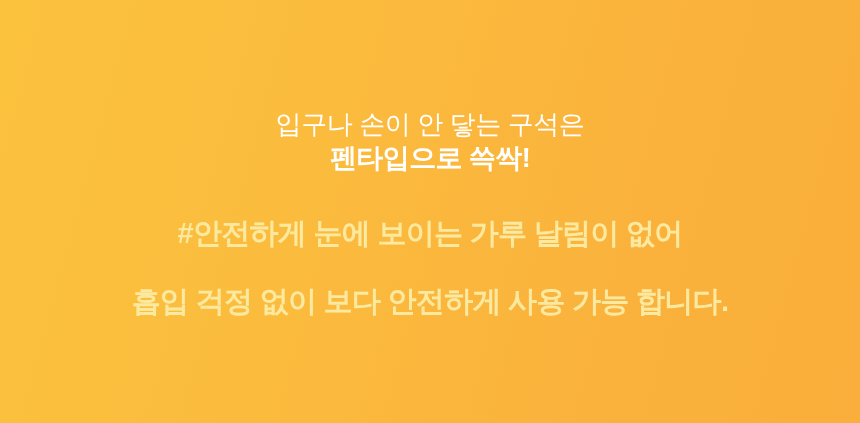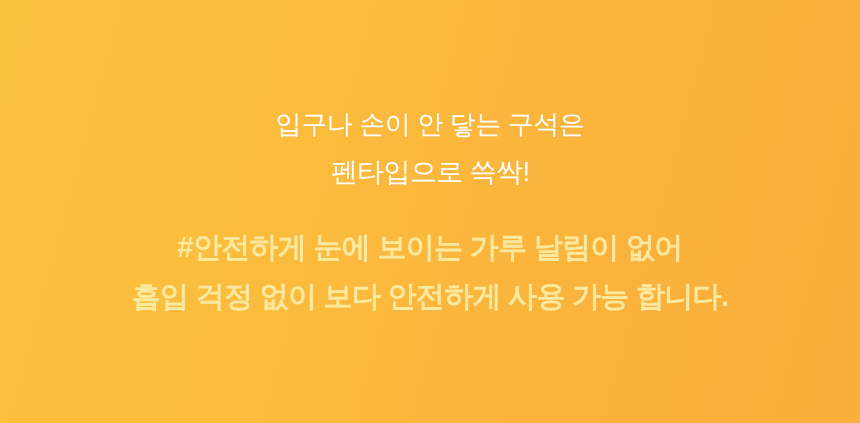--- a/index.html
+++ b/index.html
@@ -46,24 +46,24 @@
     font-weight: 400;
     letter-spacing: -0.4px;
     line-height: 1.0;
     white-space: nowrap;
   }
 
   .headline-line-2 {
     display: block;
     color: #FFFFFF;
     font-size: 27px;
-    font-weight: 400;
+    font-weight: 700;
     letter-spacing: -0.6px;
     line-height: 1.0;
-    margin-top: 22px;
+    margin-top: 8px;
     white-space: nowrap;
   }
 
   
   .body-block {
     width: 100%;
     text-align: center;
     margin-top: 47px;
   }
 
@@ -72,21 +72,21 @@
     display: block;
     color: #FCE9A0;
     font-size: 29px;
     font-weight: 700;
     letter-spacing: -0.7px;
     line-height: 1.0;
     white-space: nowrap;
   }
 
   .body-line-2 {
-    margin-top: 20px;
+    margin-top: 39px;
   }
 </style>
 </head>
 <body>
 
 <div id="promo-banner">
 
   <div class="headline-block">
     <span class="headline-line-1">입구나 손이 안 닿는 구석은</span>
     <span class="headline-line-2">펜타입으로 쓱싹!</span>

